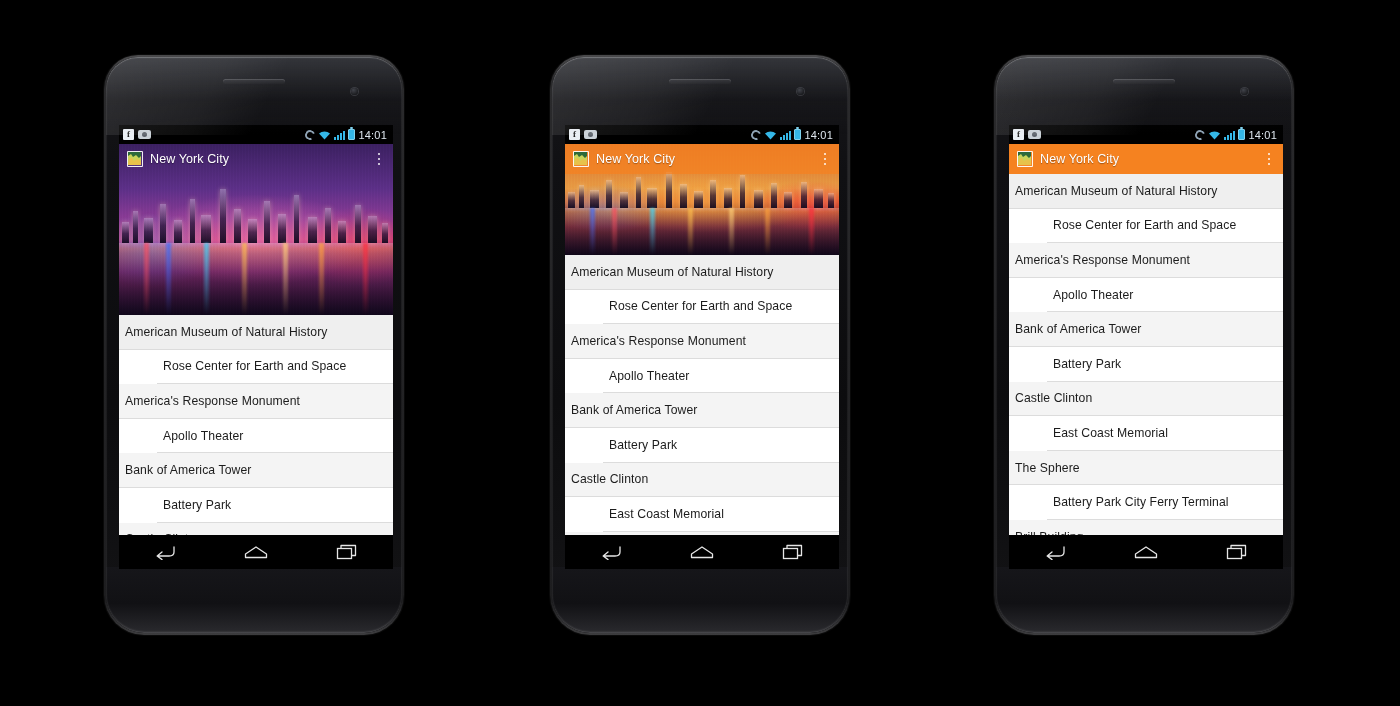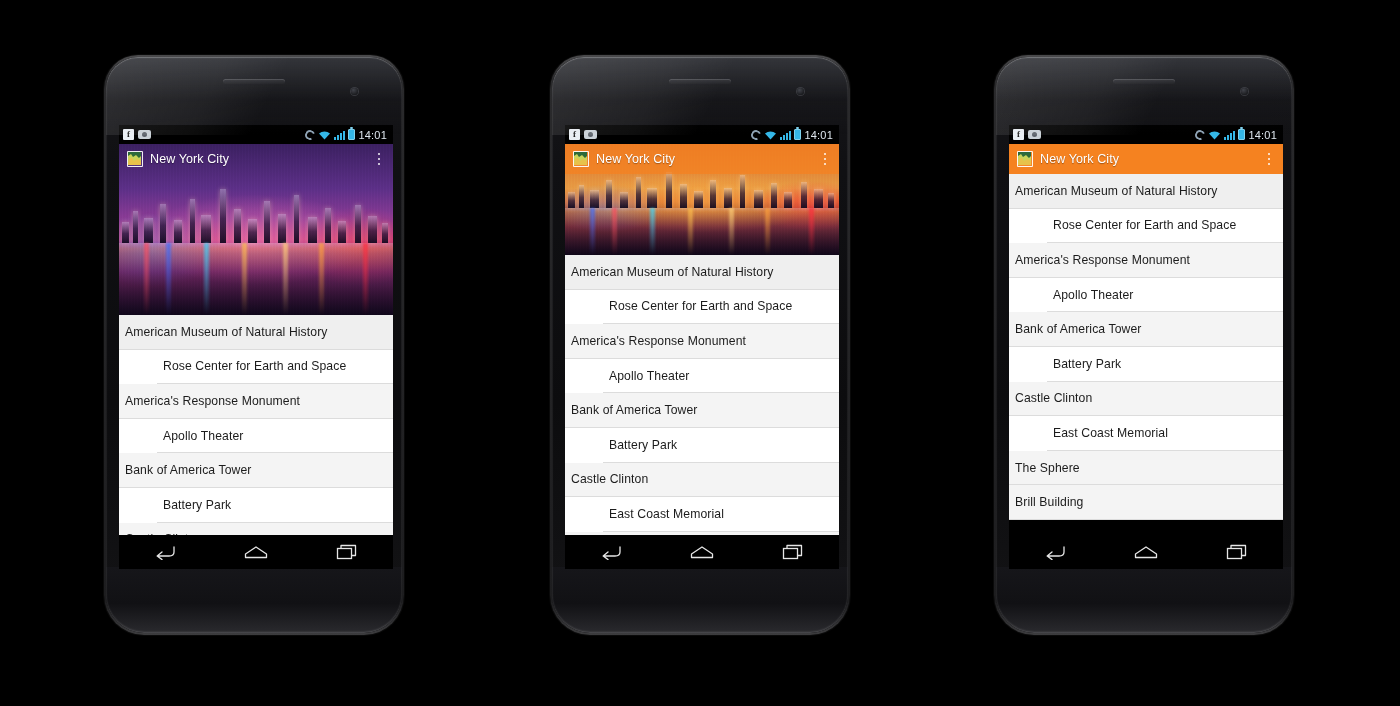--- a/index.html
+++ b/index.html
@@ -545,20 +545,21 @@
         <div class="list">
           <div class="list-item first-highlight">American Museum of Natural History</div>
           <div class="list-item alt">Rose Center for Earth and Space</div>
           <div class="list-item">America's Response Monument</div>
           <div class="list-item alt">Apollo Theater</div>
           <div class="list-item">Bank of America Tower</div>
           <div class="list-item alt">Battery Park</div>
           <div class="list-item">Castle Clinton</div>
           <div class="list-item alt">East Coast Memorial</div>
           <div class="list-item">The Sphere</div>
+          <div class="list-item alt">Battery Park City Ferry Terminal</div>
           <div class="list-item">Brill Building</div>
         </div>
 
         <div class="navbar">
           <div class="nav-btn">
             <svg width="22" height="15" viewBox="0 0 22 15">
                 <path d="M20 2 L20 7 Q20 11 15 11 L4 11 M8 7 L3.2 11 L8 14.6" fill="none" stroke="#e6e6e6" stroke-width="1.3" stroke-linecap="round" stroke-linejoin="round"></path>
               </svg>
           </div>
           <div class="nav-btn">

